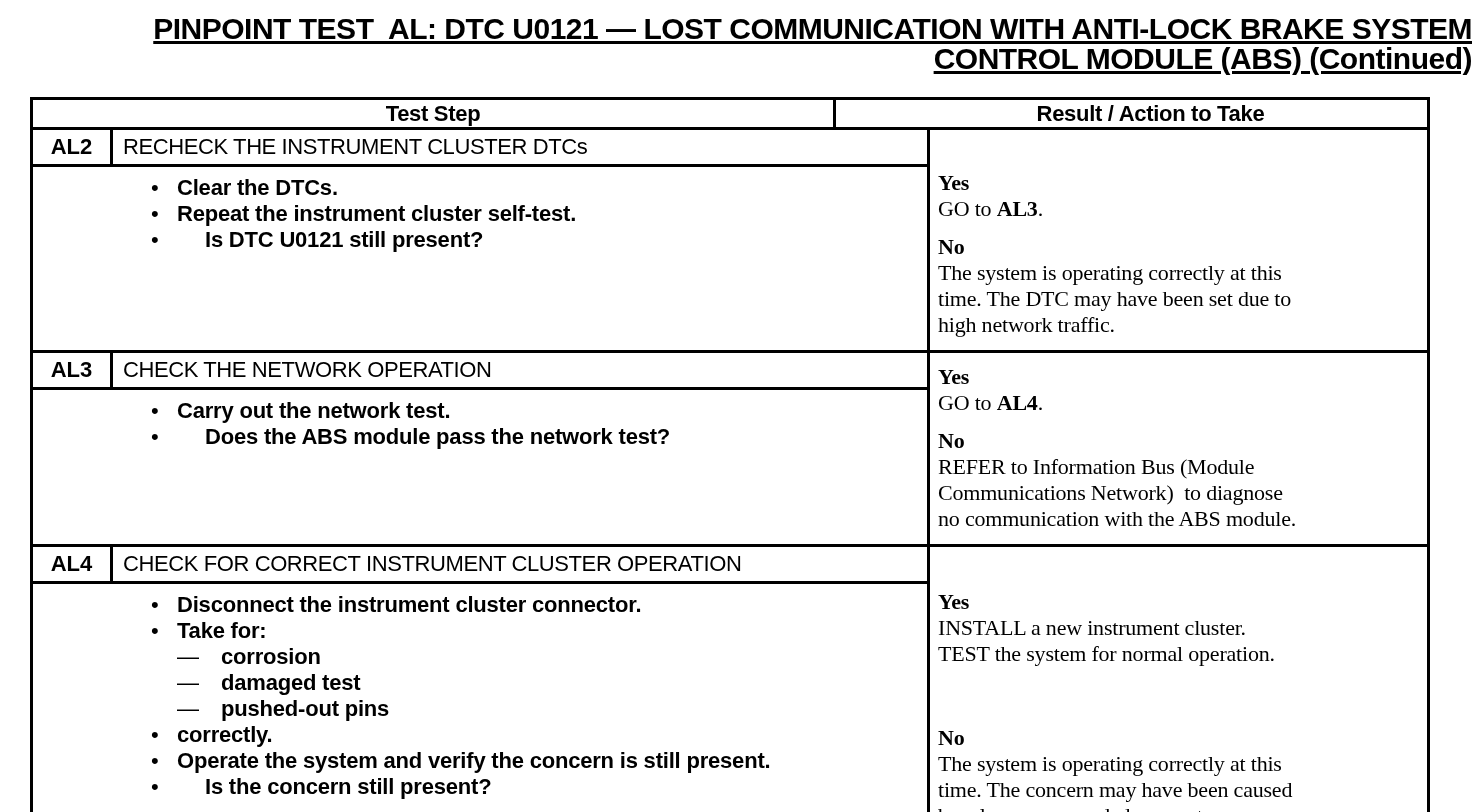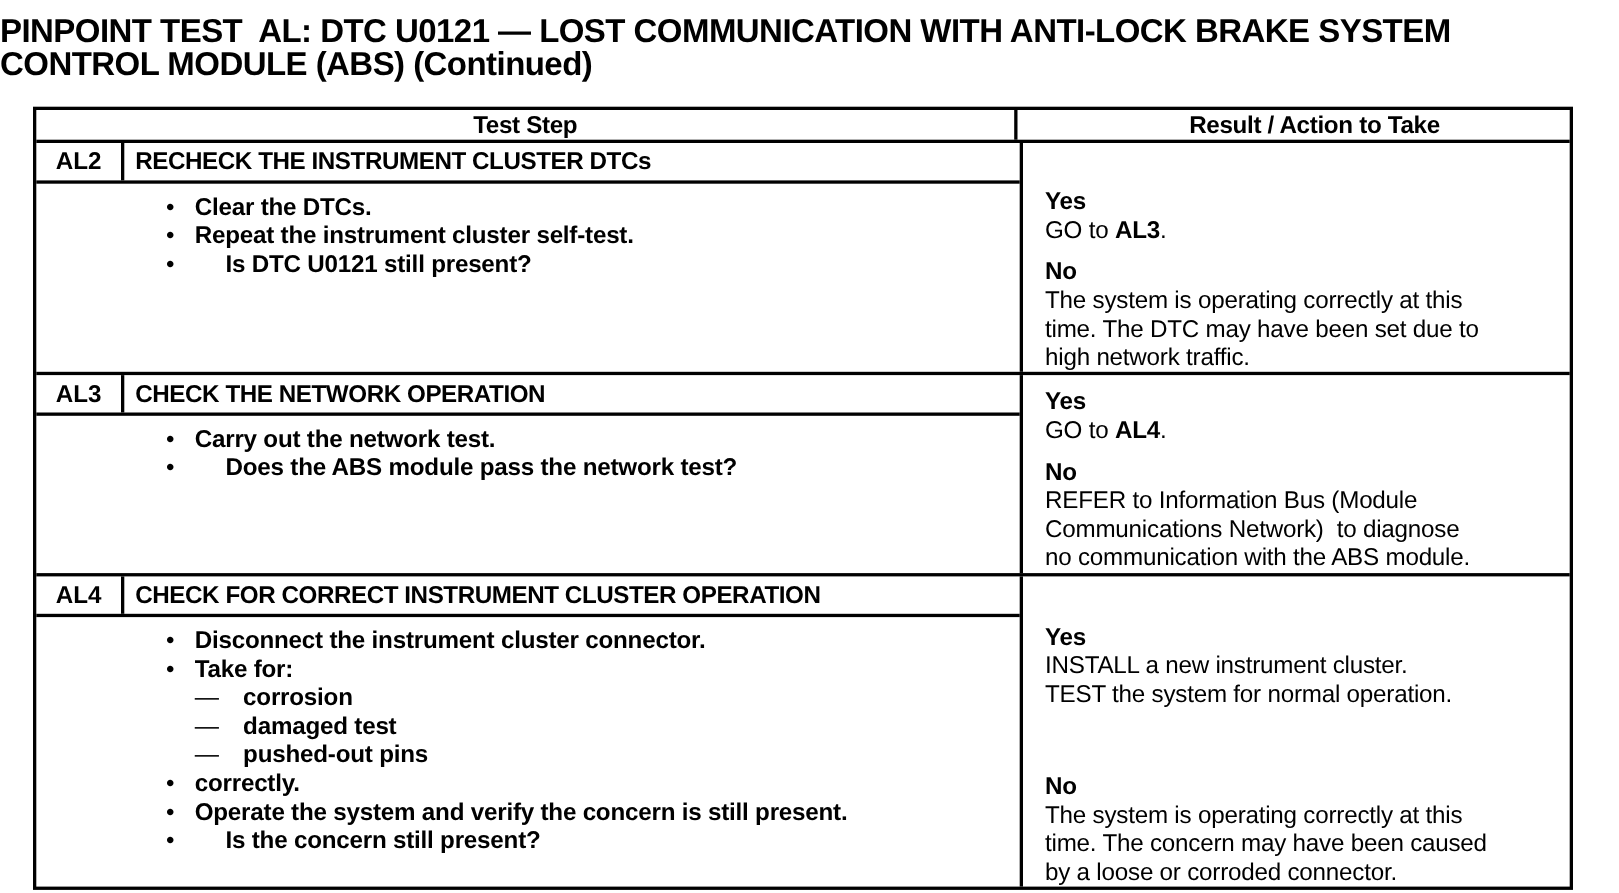--- a/index.html
+++ b/index.html
@@ -7,25 +7,26 @@
     width: 1472px; height: 812px;
     background: #ffffff;
     color: #000000;
     font-family: "Liberation Sans", sans-serif;
     overflow: hidden;
   }
   .page { width: 1472px; height: 812px; position: relative; }
 
   .title {
     margin: 14px 0 0 0;
-    text-align: left;
+    text-align: right;
     font-size: 30px;
     line-height: 30px;
     font-weight: bold;
     letter-spacing: -0.5px;
+    text-decoration: underline;
   }
   .title-line { display: block; }
 
   .doc-table {
     position: absolute;
     left: 30px; top: 83px;
     width: 1400px;
     border: 3px solid #000;
     box-sizing: border-box;
     background: #fff;
@@ -38,25 +39,25 @@
     border-bottom: 3px solid #000;
     box-sizing: border-box;
   }
   .th {
     font-weight: bold;
     font-size: 22px;
     letter-spacing: -0.3px;
     display: flex; align-items: center; justify-content: center;
     box-sizing: border-box;
   }
-  .th-left  { width: 892px; border-right: 3px solid #000; }
+  .th-left  { width: 803px; border-right: 3px solid #000; }
   .th-right { flex: 1; margin-left: 38px; }
 
   
-  .step-row { display: flex; box-sizing: border-box; gap: 12px; }
+  .step-row { display: flex; box-sizing: border-box; }
   .step-row:not(:last-child) { border-bottom: 3px solid #000; }
 
   .step-left {
     width: 897px;
     border-right: 3px solid #000;
     box-sizing: border-box;
   }
   .step-header {
     display: flex;
     height: 34px;
@@ -68,21 +69,21 @@
     border-right: 3px solid #000;
     box-sizing: border-box;
     display: flex; align-items: center; justify-content: center;
     font-weight: bold;
     font-size: 22px;
   }
   .step-title {
     flex: 1;
     display: flex; align-items: center;
     padding-left: 10px;
-    font-weight: bold;
+    font-weight: normal;
     font-size: 22px;
     letter-spacing: -0.4px;
     white-space: nowrap;
     overflow: hidden;
   }
 
   .step-body {
     padding: 8px 6px 4px 112px;
     box-sizing: border-box;
     font-size: 22px;
@@ -102,24 +103,25 @@
     box-sizing: border-box;
   }
   .bullet-item.dash { margin-left: 32px; }
   .bullet-item.dash .bullet-glyph { width: 44px; flex-basis: 44px; padding-left: 0; }
   .bullet-text { flex: 1; font-weight: bold; }
   .bullet-text.bold { font-weight: bold; margin-left: 28px; }
 
   .result-cell {
     flex: 1;
     box-sizing: border-box;
-    padding: 10px 4px 0 8px;
+    padding: 10px 4px 12px 8px;
     font-size: 22px;
     line-height: 26px;
     letter-spacing: -0.2px;
+    font-family: Liberation Serif, serif;
   }
   .row-al2 .result-cell { padding-top: 40px; }
   .row-al3 .result-cell { padding-top: 11px; }
   .row-al4 .result-cell { padding-top: 42px; }
 
   .answer-block + .answer-block { margin-top: 12px; }
   .row-al4 .answer-block + .answer-block { margin-top: 58px; }
   .answer-label { font-weight: bold; }
   .result-line b { font-weight: bold; }
 </style>

